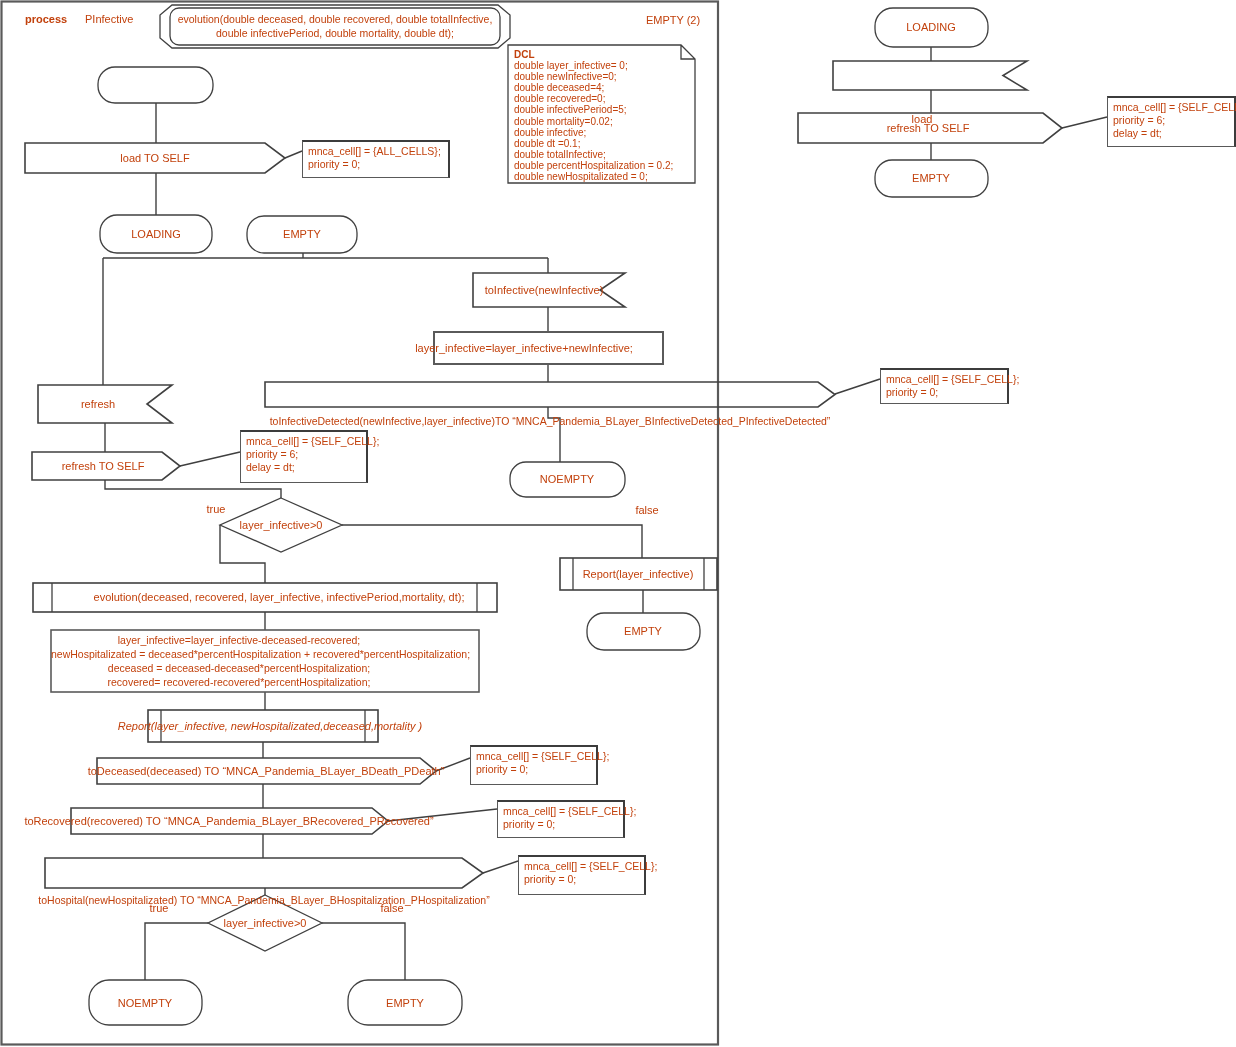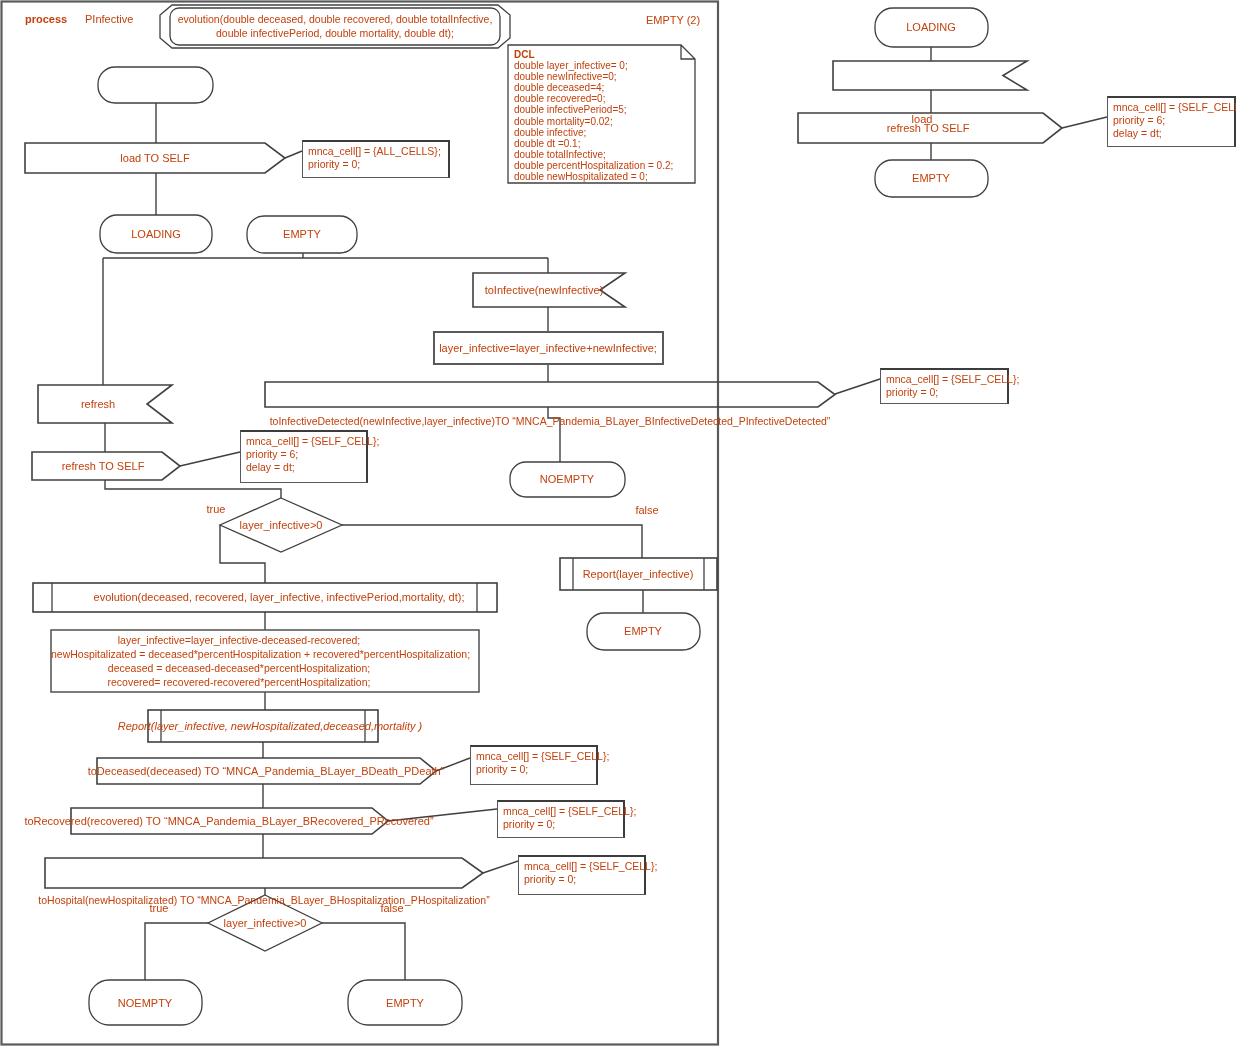--- a/index.html
+++ b/index.html
@@ -155,21 +155,21 @@
     <div>double dt =0.1;</div>
     <div>double totalInfective;</div>
     <div>double percentHospitalization = 0.2;</div>
     <div>double newHospitalizated = 0;</div>
   </div>
 
   <div class="lbl" style="left:155px;top:158px;">load TO SELF</div>
   <div class="lbl" style="left:156px;top:234px;">LOADING</div>
   <div class="lbl" style="left:302px;top:234px;">EMPTY</div>
   <div class="lbl" style="left:544px;top:290px;">toInfective(newInfective)</div>
-  <div class="lbl" style="left:548px;top:348px;">layer_infective=layer_infective+newInfective;</div>
+  <div class="lbl" style="left:524px;top:348px;">layer_infective=layer_infective+newInfective;</div>
   <div class="lbl lbl-sm" style="left:550px;top:394px;">toInfectiveDetected(newInfective,layer_infective)TO “MNCA_Pandemia_BLayer_BInfectiveDetected_PInfectiveDetected”</div>
   <div class="lbl" style="left:567px;top:479px;">NOEMPTY</div>
   <div class="lbl" style="left:98px;top:404px;">refresh</div>
   <div class="lbl" style="left:103px;top:466px;">refresh TO SELF</div>
   <div class="lbl" style="left:281px;top:525px;">layer_infective&gt;0</div>
   <div class="lbl" style="left:216px;top:509px;">true</div>
   <div class="lbl" style="left:647px;top:510px;">false</div>
   <div class="lbl" style="left:638px;top:574px;">Report(layer_infective)</div>
   <div class="lbl" style="left:643px;top:631px;">EMPTY</div>
   <div class="lbl" style="left:265px;top:597px;padding-left:28px;">evolution(deceased, recovered, layer_infective, infectivePeriod,mortality, dt);</div>

